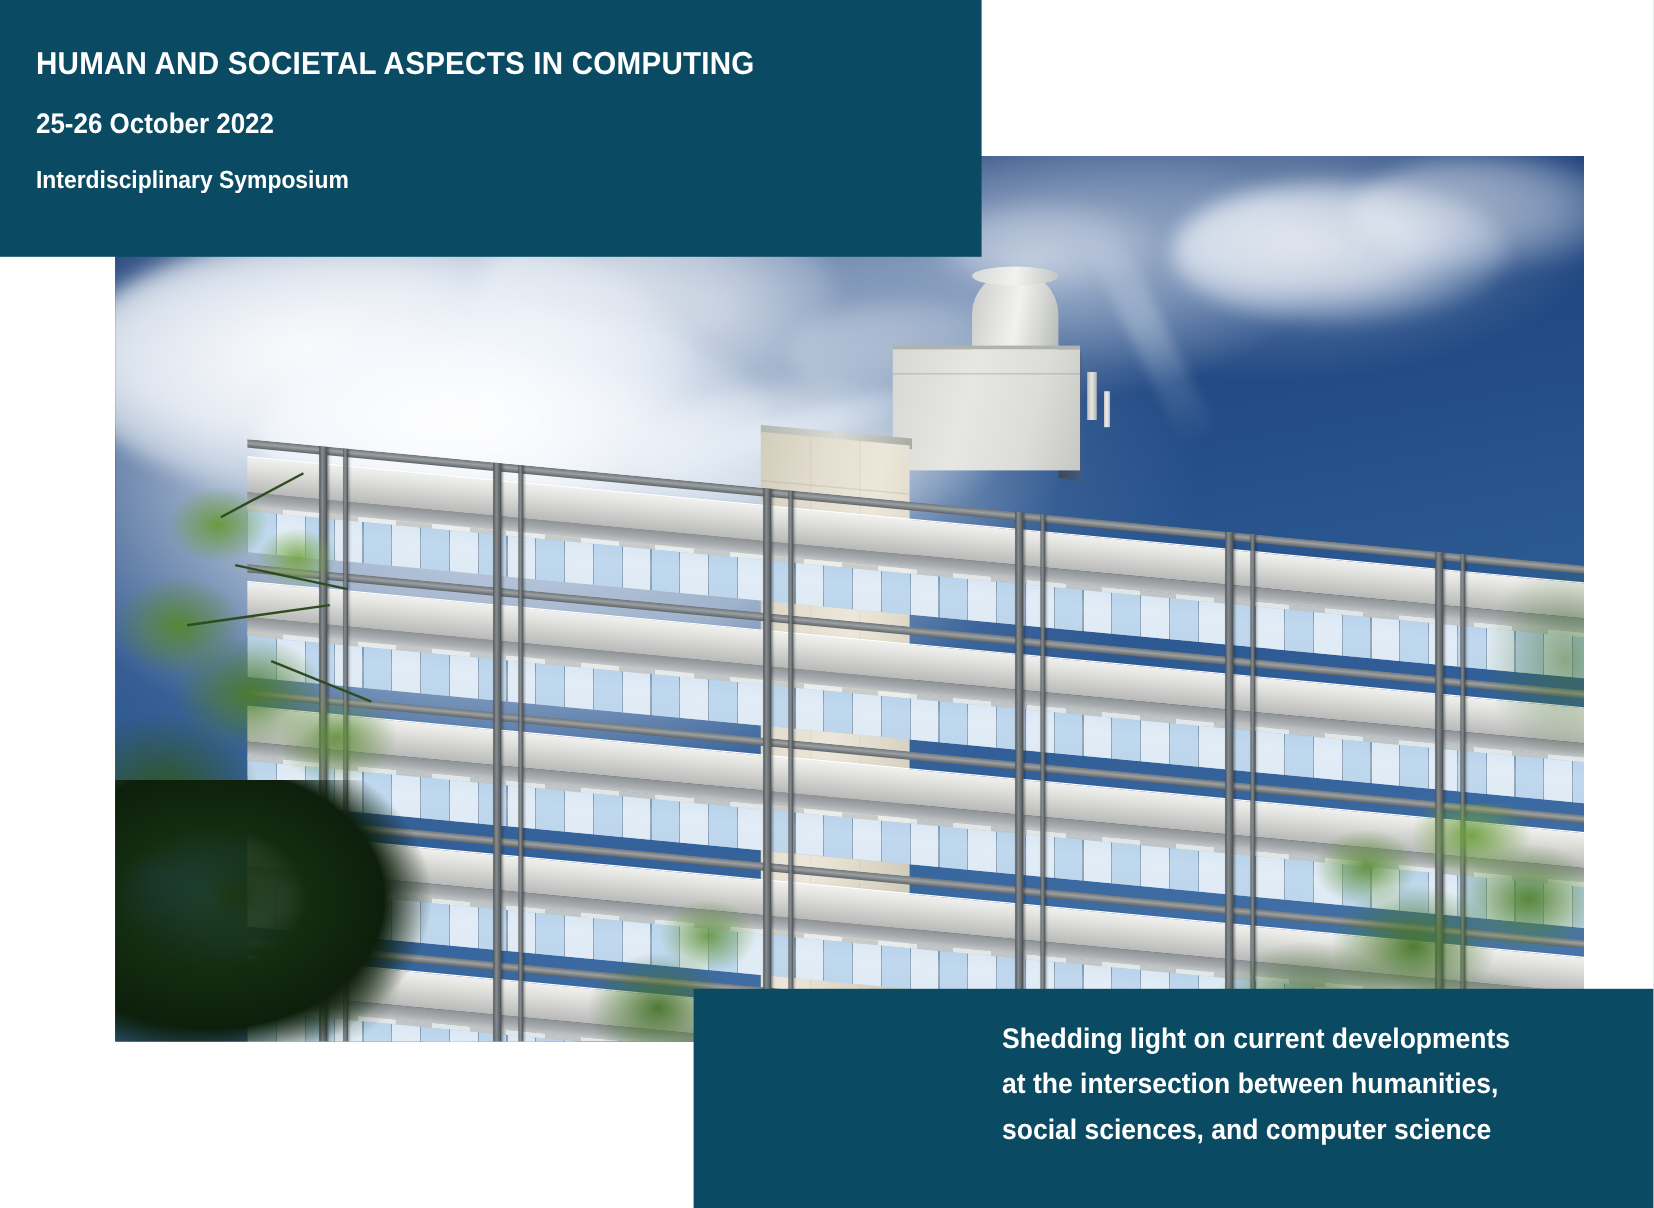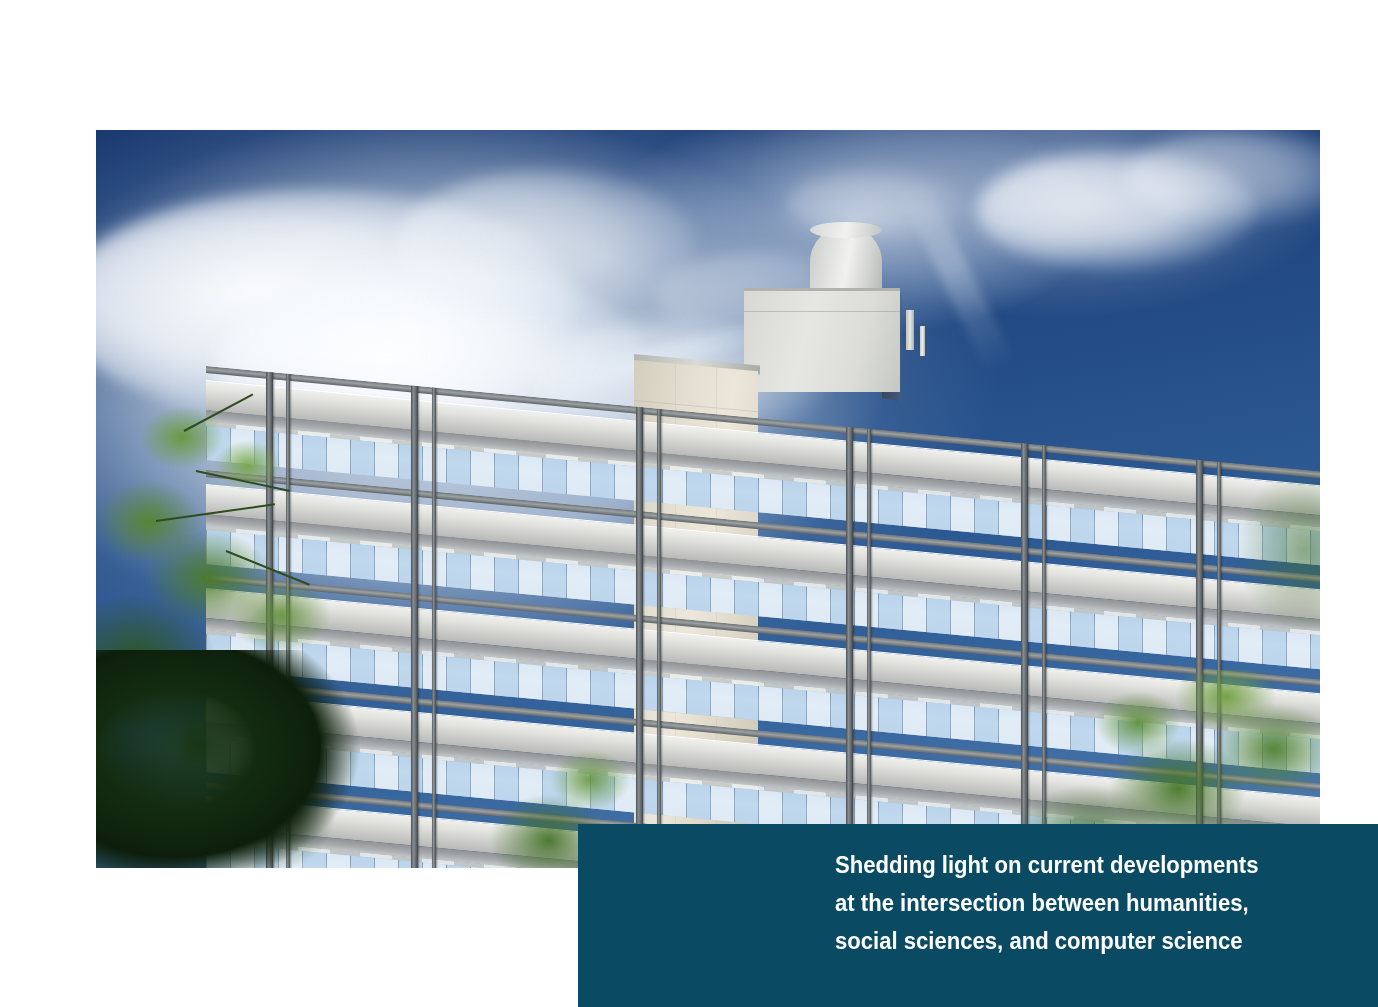--- a/index.html
+++ b/index.html
@@ -394,20 +394,25 @@
         <div class="branch" style="left:88px;  top:30px;  width:78px; height:2px; transform:rotate(-28deg);"></div>
         <div class="branch" style="left:100px; top:70px;  width:96px; height:2px; transform:rotate(12deg);"></div>
         <div class="branch" style="left:60px;  top:120px; width:120px;height:2px; transform:rotate(-8deg);"></div>
         <div class="branch" style="left:130px; top:150px; width:90px; height:2px; transform:rotate(22deg);"></div>
       </div>
       <div class="tree-left-solid"></div>
 
     </div>
   </div>
 
+  <div class="teal-header">
+    <div class="t-title">HUMAN AND SOCIETAL ASPECTS IN COMPUTING</div>
+    <div class="t-date">25-26 October 2022</div>
+    <div class="t-sub">Interdisciplinary Symposium</div>
+  </div>
 
   <div class="teal-bottom">
     <div class="tagline">
       <div>Shedding light on current developments</div>
       <div>at the intersection between humanities,</div>
       <div>social sciences, and computer science</div>
     </div>
   </div>
 
 </div>

